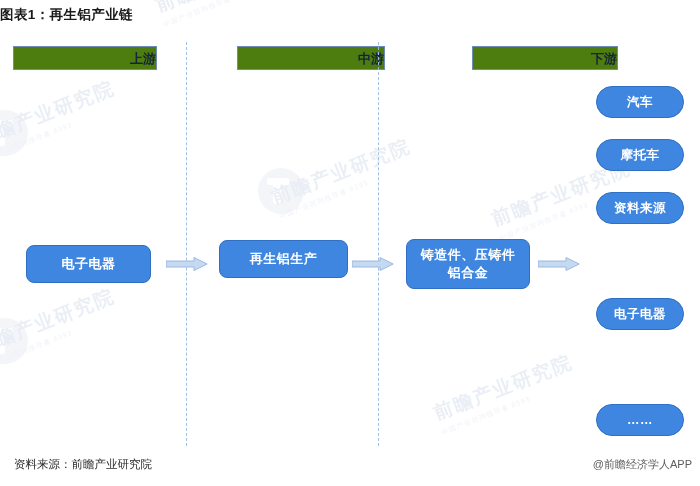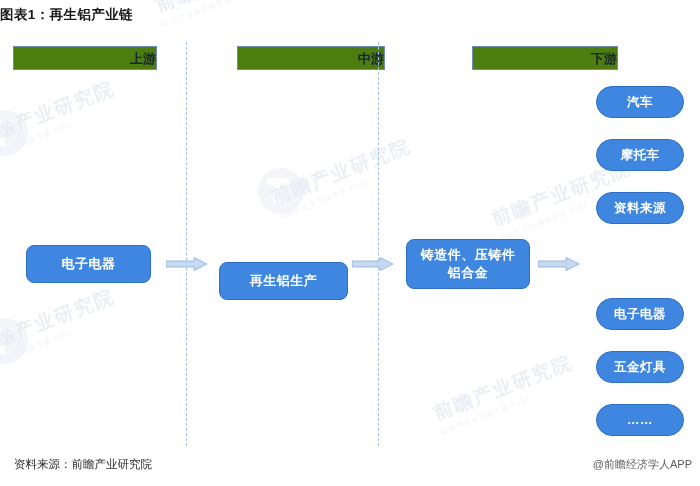--- a/index.html
+++ b/index.html
@@ -129,21 +129,21 @@
     font-size: 13px;
     font-weight: 700;
     display: flex;
     align-items: center;
     justify-content: center;
     text-align: center;
     letter-spacing: .5px;
     line-height: 1.35;
   }
   #node-scrap-recycling  { left: 26px;  top: 245px; width: 125px; height: 38px; }
-  #node-recycled-produce { left: 219px; top: 262px; width: 129px; height: 38px; }
+  #node-recycled-produce { left: 219px; top: 240px; width: 129px; height: 38px; }
   #node-alloy-castings   { left: 406px; top: 239px; width: 124px; height: 50px; }
 
   
   .app-node {
     position: absolute;
     left: 596px;
     width: 88px;
     height: 32px;
     box-sizing: border-box;
     background: #3f86e0;
@@ -259,19 +259,18 @@
   <div class="arrow" id="arrow-3">
     <svg width="42" height="14" viewBox="0 0 42 14">
       <polygon points="0,4 28,4 28,0.5 41.2,7 28,13.5 28,10 0,10" fill="#c5d9f1" stroke="#9cb8e0" stroke-width="1"></polygon>
     </svg>
   </div>
 
   <div class="app-node" style="top:86px">汽车</div>
   <div class="app-node" style="top:139px">摩托车</div>
   <div class="app-node" style="top:192px">资料来源</div>
   <div class="app-node" style="top:298px">电子电器</div>
-  <div class="app-node" style="top:351px">五金灯具</div>
   <div class="app-node" style="top:404px">……</div>
 
   <div id="source-note">资料来源：前瞻产业研究院</div>
   <div id="app-attribution">@前瞻经济学人APP</div>
 
 </div>
 
 </body></html>

